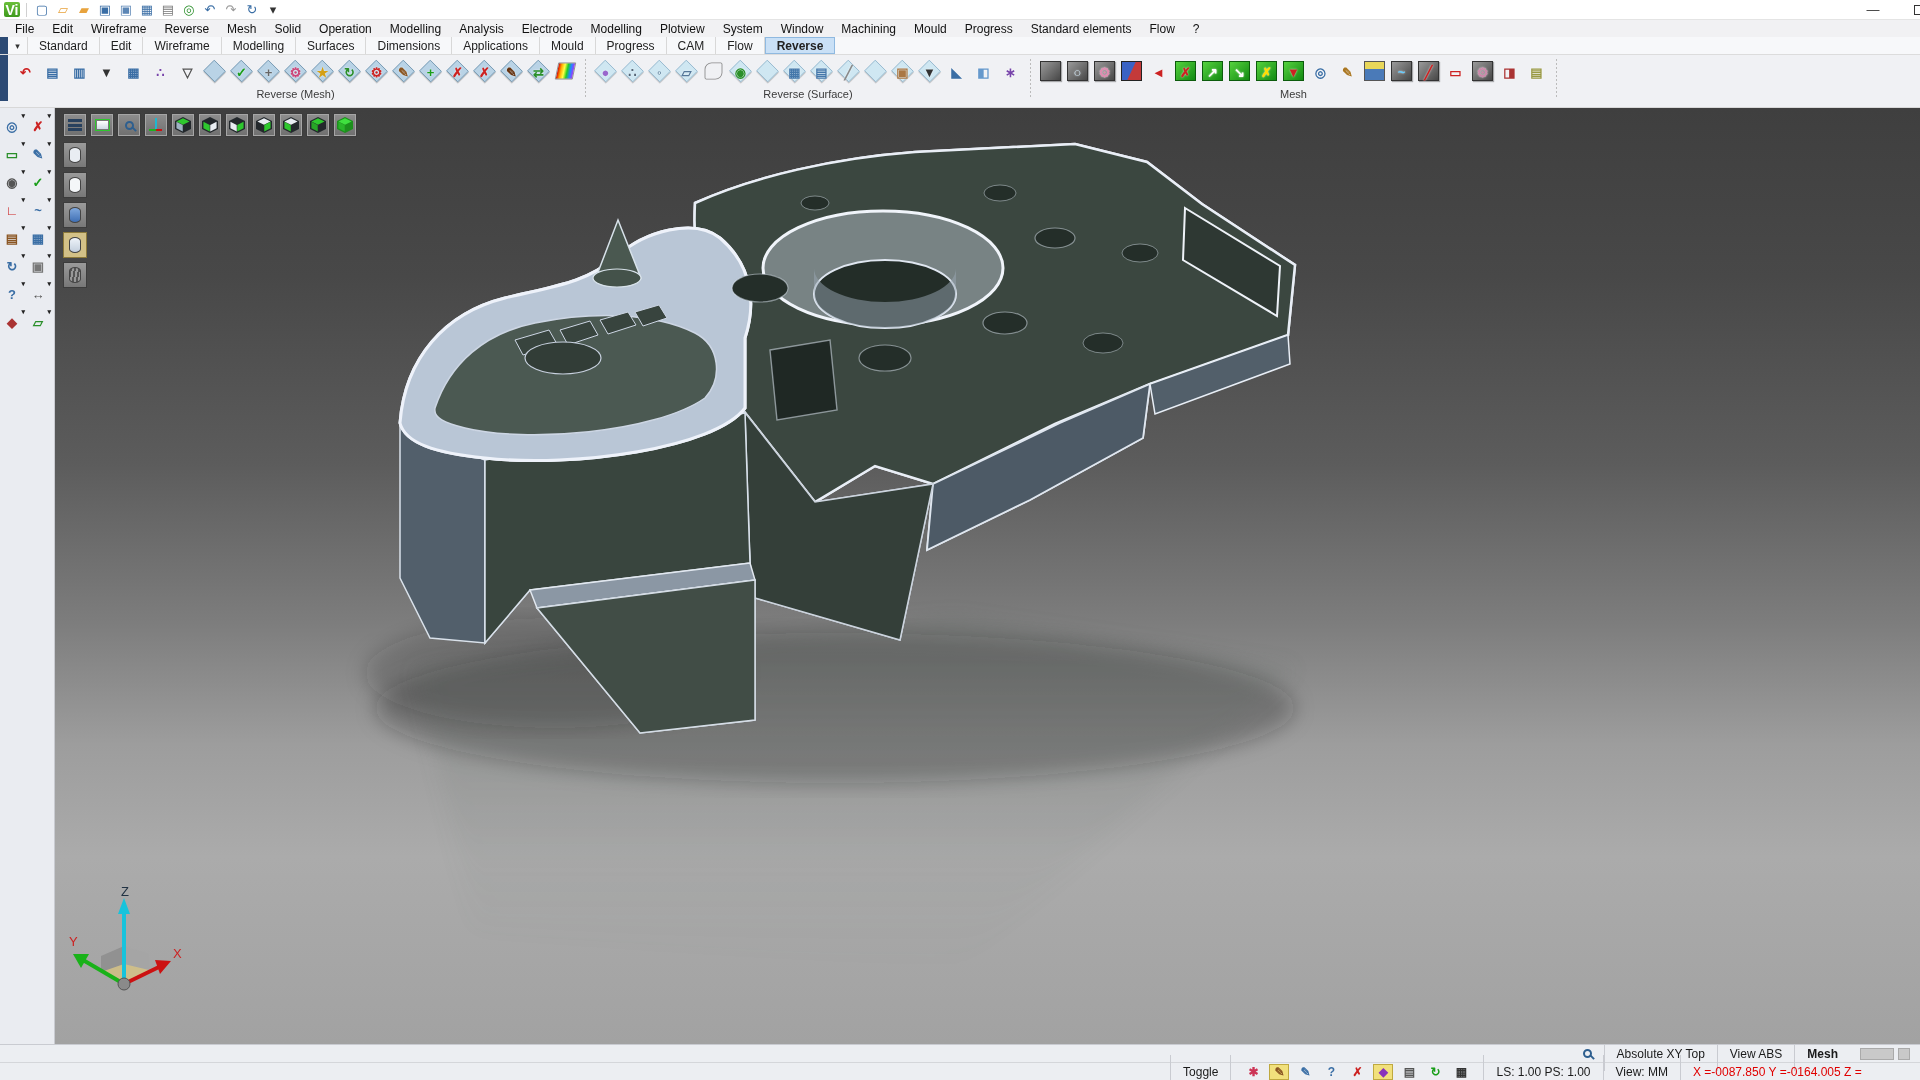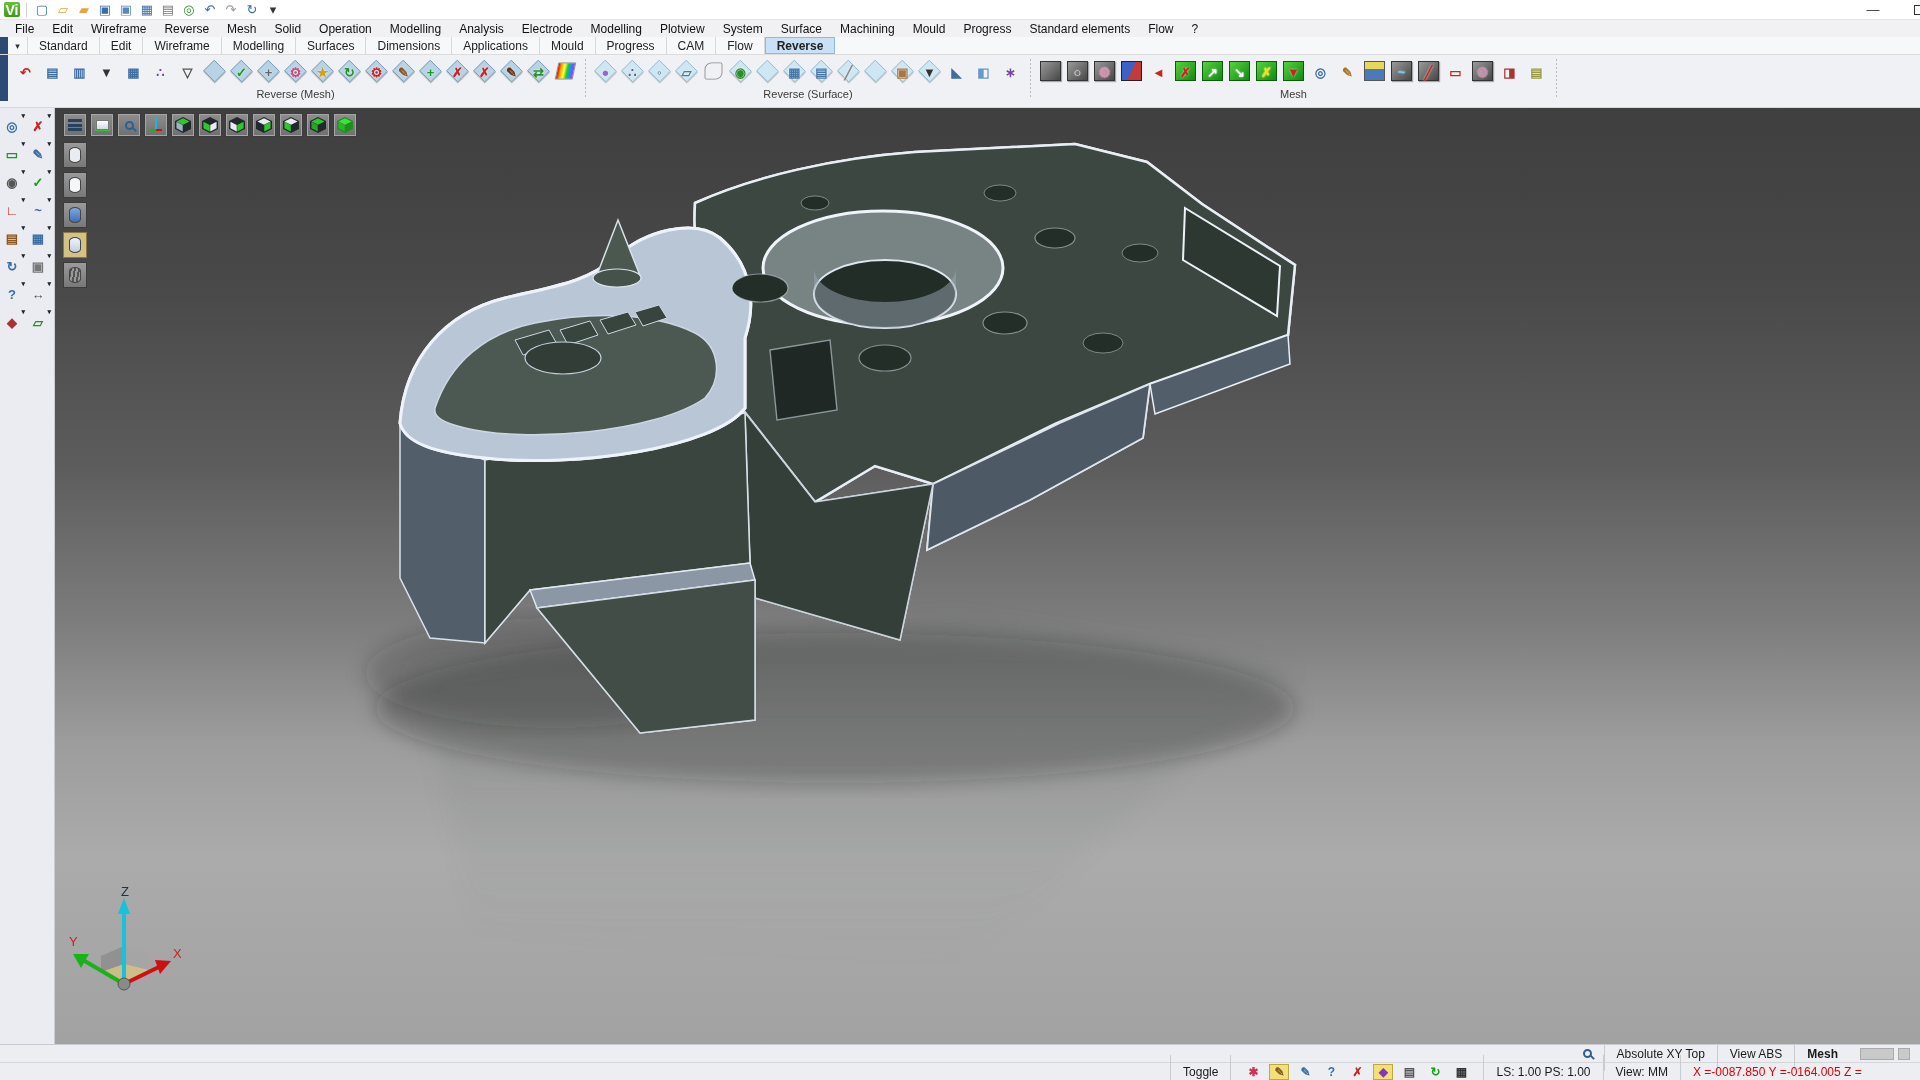--- a/index.html
+++ b/index.html
@@ -189,21 +189,21 @@
     <div class="menu-item">Reverse</div>
     <div class="menu-item">Mesh</div>
     <div class="menu-item">Solid</div>
     <div class="menu-item">Operation</div>
     <div class="menu-item">Modelling</div>
     <div class="menu-item">Analysis</div>
     <div class="menu-item">Electrode</div>
     <div class="menu-item">Modelling</div>
     <div class="menu-item">Plotview</div>
     <div class="menu-item">System</div>
-    <div class="menu-item">Surface</div>
+    <div class="menu-item">Window</div>
     <div class="menu-item">Machining</div>
     <div class="menu-item">Mould</div>
     <div class="menu-item">Progress</div>
     <div class="menu-item">Standard elements</div>
     <div class="menu-item">Flow</div>
     <div class="menu-item">?</div>
   </div>
 
 <div class="tabrow">
   <div class="tab-left-strip"></div>

